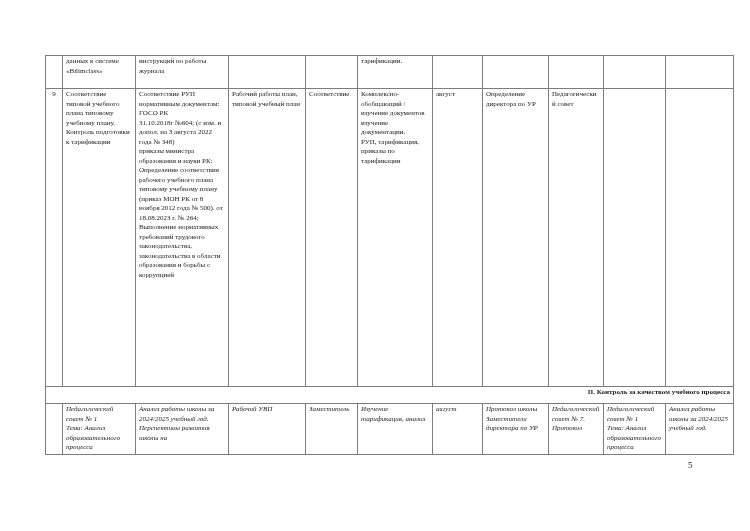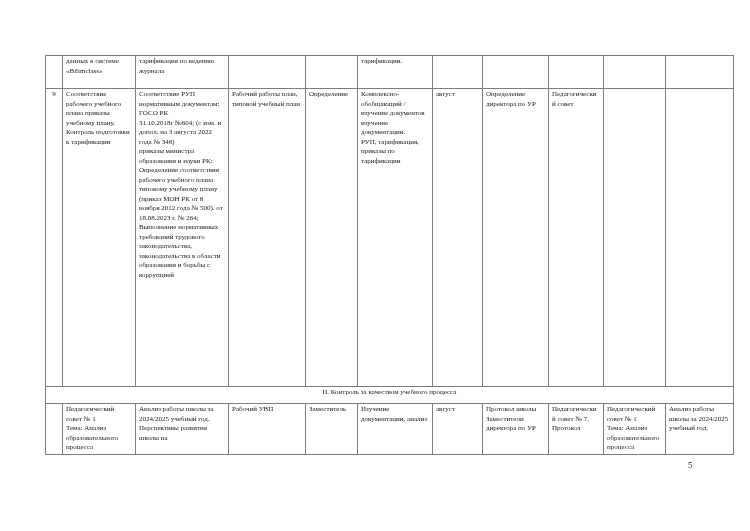--- a/index.html
+++ b/index.html
@@ -32,27 +32,28 @@
     font-size: 7px;
     line-height: 9.5px;
     white-space: pre-wrap;
     overflow-wrap: break-word;
     overflow: hidden;
     box-sizing: border-box;
   }
   tr.row-carryover { height: 33px; }
   tr.row-9 { height: 298px; }
   tr.row-section { height: 17px; }
-  tr.row-next { height: 50px; }
+  tr.row-next { height: 50px; font-style: italic; }
   td.num-cell { text-align: center; }
   td.section-cell {
-    text-align: center;
+    text-align: right;
     vertical-align: middle;
     font-size: 7.5px;
     white-space: normal;
+    font-weight: bold;
   }
   .page-number {
     position: absolute;
     left: 688px;
     top: 460px;
     font-size: 9px;
     color: #1c1c1c;
   }
 </style>
 </head>
@@ -72,43 +73,43 @@
         <col style="width:66px">
         <col style="width:55px">
       <col style="width:62px">
         <col style="width:68px">
     </colgroup>
 
     <tbody>
         <tr class="row-carryover">
       <td class="num-cell"></td>
       <td>данных в системе «Bilimclass»</td>
-      <td>тарификация по ведению журнала</td>
+      <td>инструкций по работы журнала</td>
       <td></td>
       <td></td>
       <td>тарификации.</td>
       <td></td>
       <td></td>
       <td></td>
       <td></td>
       <td></td>
     </tr>
 
     <tr class="row-9">
       <td class="num-cell">9</td>
-      <td>Соответствие рабочего учебного плана приказы учебному плану.
+      <td>Соответствие типовой учебного плана типовому учебному плану.
 Контроль подготовки к тарификации</td>
       <td>Соответствие РУП нормативным документам:
 ГОСО РК
 31.10.2018г №604; (с изм. и допол. на 3 августа 2022 года № 348)
 приказы министра образования и науки РК:
 Определение соответствия рабочего учебного плана типовому учебному плану (приказ МОН РК от 8 ноября 2012 года № 500). от 18.08.2023 г. № 264;
 Выполнение нормативных требований трудового законодательства, законодательства в области образования и борьбы с коррупцией</td>
       <td>Рабочий работы план, типовой учебный план</td>
-      <td>Определение</td>
+      <td>Соответствие</td>
       <td>Комплексно-обобщающий / изучение документов изучение документации.
 РУП, тарификация, приказы по тарификации</td>
       <td>август</td>
       <td>Определение директора по УР</td>
       <td>Педагогический совет</td>
       <td></td>
       <td></td>
     </tr>
 
     <tr class="row-section">
@@ -116,21 +117,21 @@
     </tr>
 
     <tr class="row-next">
       <td class="num-cell"></td>
       <td>Педагогический совет № 1
 Тема: Анализ образовательного процесса</td>
       <td>Анализ работы школы за 2024/2025 учебный год.
 Перспективы развития школы на</td>
       <td>Рабочий УВП</td>
       <td>Заместитель</td>
-      <td>Изучение документации, анализ</td>
+      <td>Изучение тарификация, анализ</td>
       <td>август</td>
       <td>Протокол школы
 Заместители директора по УР</td>
       <td>Педагогический совет № 7.
 Протокол</td>
       <td>Педагогический совет № 1
 Тема: Анализ образовательного процесса</td>
       <td>Анализ работы школы за 2024/2025 учебный год.</td>
     </tr>
   </tbody>

